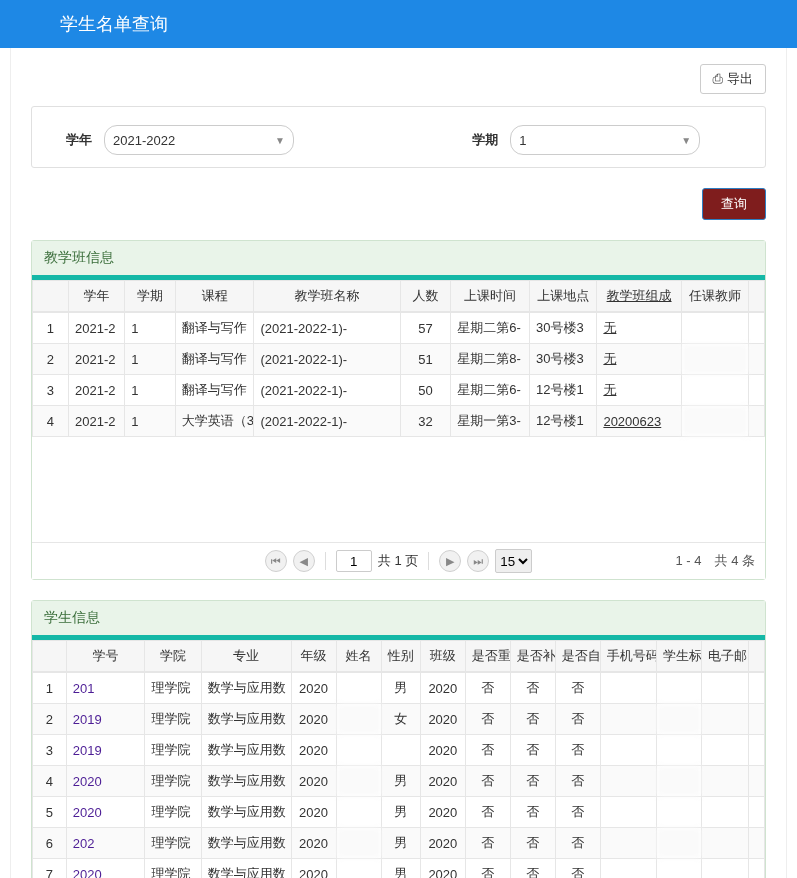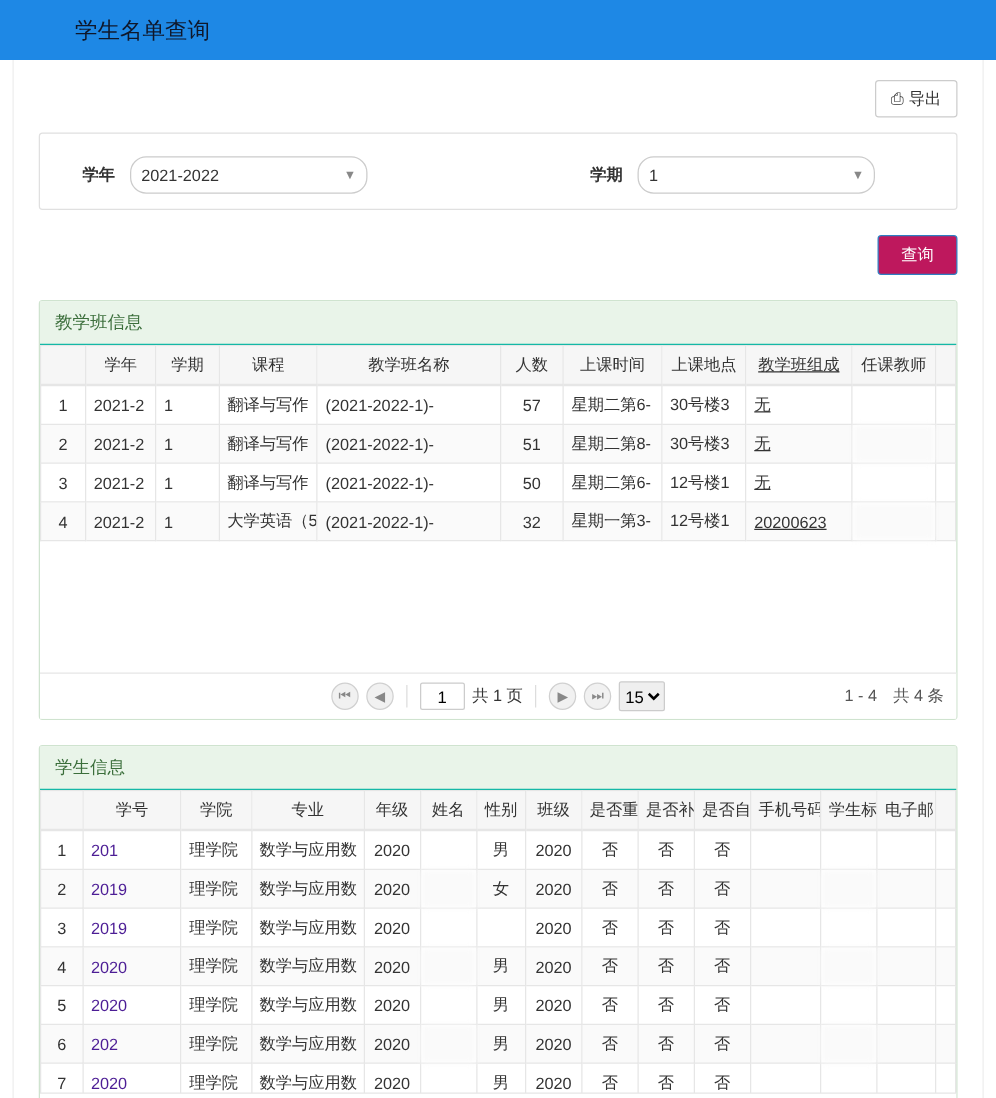--- a/index.html
+++ b/index.html
@@ -1,31 +1,31 @@
 <!DOCTYPE html>
 <html><head>
 <meta charset="utf-8">
 <style>
   * { box-sizing: border-box; margin: 0; padding: 0; }
   body { font-family: "Microsoft YaHei", Arial, sans-serif; font-size: 13px; color: #333; background: #fff; }
-  .header-bar { background: #1e88e5; color: #0f172a; padding: 12px 0 12px 60px; font-size: 18px; display: flex; align-items: flex-start; }
+  .header-bar { background: #1e88e5; color: #ffffff; padding: 12px 0 12px 60px; font-size: 18px; display: flex; align-items: flex-start; }
   .content-outer { background: #fff; margin: 0 10px; padding: 10px 20px 30px 20px; border: 1px solid #eee; border-top: none; }
   .export-row { display: flex; justify-content: flex-end; padding: 6px 0 12px 0; }
   .btn { display: inline-flex; align-items: center; gap: 4px; border: 1px solid #ccc; background: #fff; border-radius: 3px; padding: 5px 12px; font-size: 13px; cursor: pointer; color:#333; }
-  .btn-primary { background: #be185d; color: #fff; border-color: #2e7ec2; padding: 6px 18px; }
+  .btn-primary { background: #7f1d1d; color: #fff; border-color: #2e7ec2; padding: 6px 18px; }
   .filter-box { border: 1px solid #e0e0e0; border-radius: 3px; padding: 18px 20px 12px 20px; }
   .filter-row { display: flex; align-items: center; gap: 30px; }
   .filter-item { display: flex; align-items: center; gap: 12px; flex: 1; }
   .filter-item.right { justify-content: center; }
   .filter-label { font-weight: bold; min-width: 40px; text-align: right; }
   .combo { display: flex; align-items: center; border: 1px solid #ccc; border-radius: 13px; min-width: 190px; height: 30px; padding: 0 8px; justify-content: space-between; background: #fff; cursor: pointer; }
   .combo .tri { color: #888; font-size: 10px; }
   .query-row { display:flex; justify-content:flex-end; margin-top:20px; margin-bottom:2px; }
   .panel { border: 1px solid #cfe3cf; border-radius: 3px; margin-top: 20px; }
-  .panel-hd { background: #e9f4e9; color: #3b6e3b; padding: 8px 12px; font-size: 14px; border-bottom: 1px solid #14b8a6; }
+  .panel-hd { background: #e9f4e9; color: #3b6e3b; padding: 8px 12px; font-size: 14px; border-bottom: 5px solid #14b8a6; }
   .grid-wrap { overflow: hidden; }
   .grid { width: 100%; border-collapse: collapse; table-layout: fixed; }
   .grid th, .grid td { border: 1px solid #e6e6e6; padding: 6px 6px; font-size: 13px; text-align: left; white-space: nowrap; overflow: hidden; text-overflow: clip; }
   .grid th { background: #f6f6f6; font-weight: normal; text-align: center; color:#333; }
   .grid td.center { text-align: center; }
   .grid tr:nth-child(even) td { background: #fafafa; }
   .grid tbody tr:first-child td { } 
   .grid td.link { color: #4c1d95; cursor: pointer; }
   .grid-scroll { height: 230px; overflow-y: auto; overflow-x: hidden; }
   .grid-scroll2 { height: 210px; overflow-y: auto; overflow-x: hidden; }
@@ -150,21 +150,21 @@
                 <td class="w-time">星期二第6-</td>
                 <td class="w-loc">12号楼1</td>
                 <td class="w-comp">无</td>
                 <td class="w-teacher cell-blur">　</td>
                 <td class="w-extra"></td>
               </tr>
               <tr>
                 <td class="center w-idx">4</td>
                 <td class="w-year">2021-2</td>
                 <td class="w-sem">1</td>
-                <td class="w-course">大学英语（5</td>
+                <td class="w-course">大学英语（3</td>
                 <td class="w-class">(2021-2022-1)-</td>
                 <td class="center w-num">32</td>
                 <td class="w-time">星期一第3-</td>
                 <td class="w-loc">12号楼1</td>
                 <td class="w-comp">20200623</td>
                 <td class="w-teacher cell-blur">　</td>
                 <td class="w-extra"></td>
               </tr>
             </tbody>
           </table>

